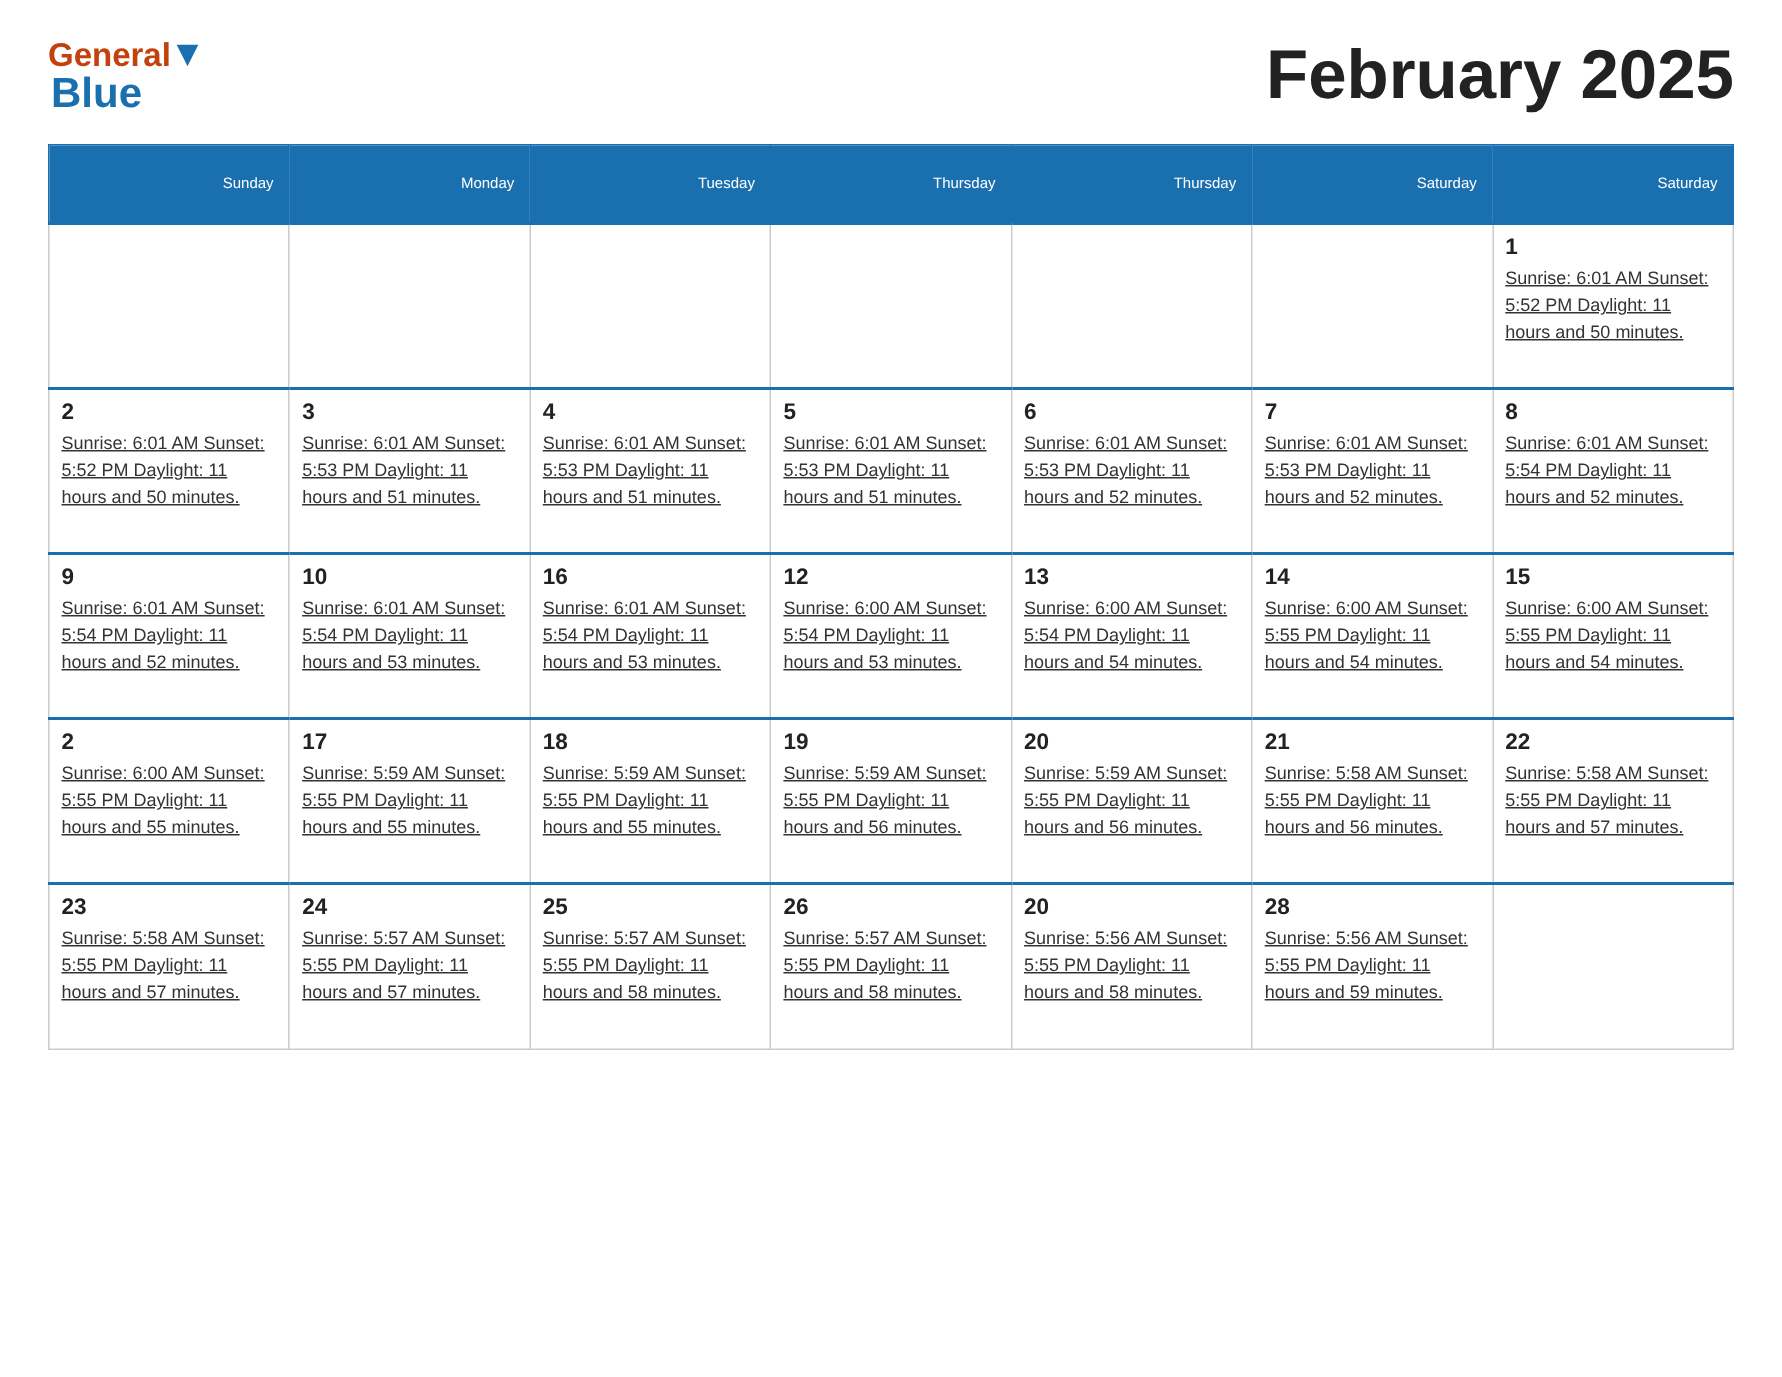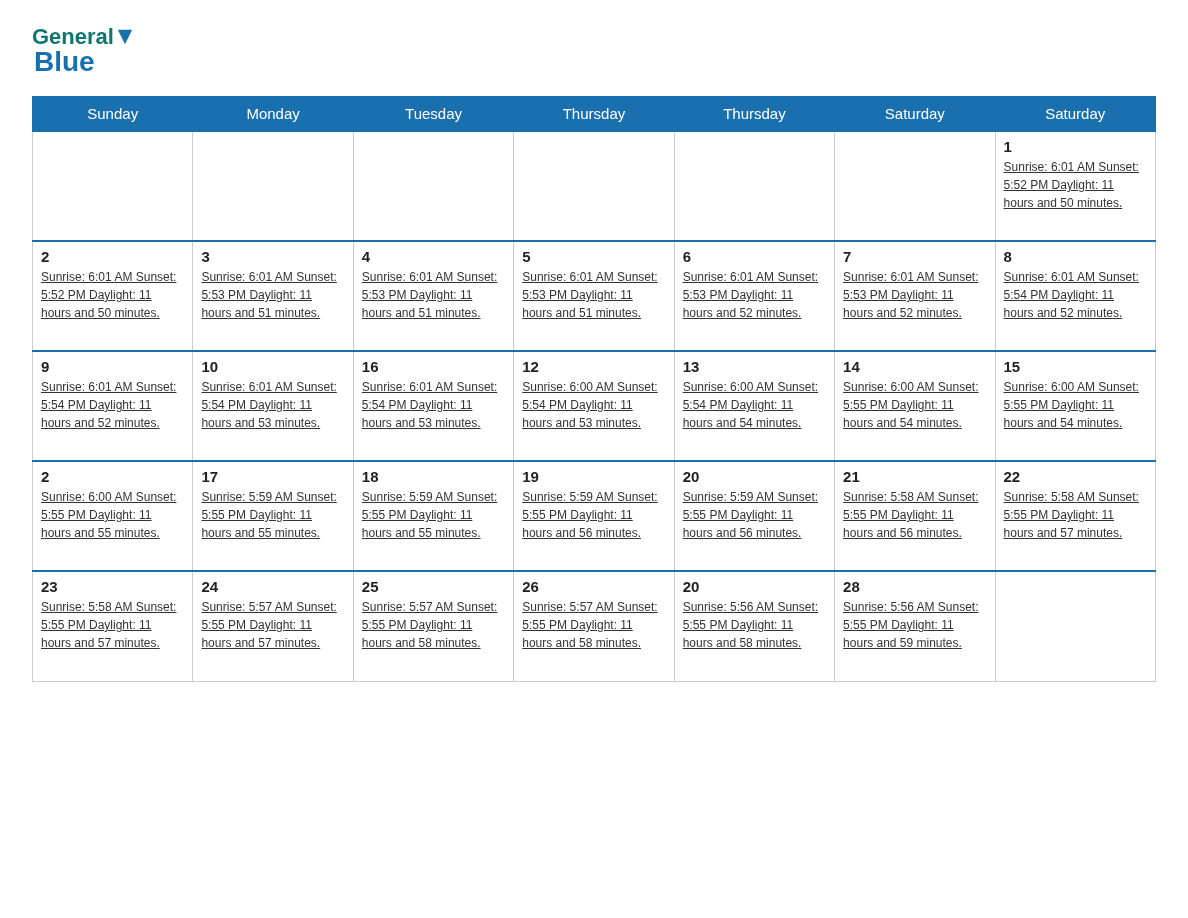--- a/index.html
+++ b/index.html
@@ -12,21 +12,21 @@
     }
     .header {
       display: flex;
       justify-content: space-between;
       align-items: flex-start;
       margin-bottom: 18px;
     }
     .logo-text-general {
       font-size: 22px;
       font-weight: bold;
-      color: #0f766e;
+      color: #c2410c;
     }
     .logo-text-blue {
       font-size: 28px;
       font-weight: bold;
       color: #1a6faf;
     }
     .logo-icon {
       width: 18px;
       height: 18px;
       margin-left: 2px;
@@ -46,23 +46,23 @@
       margin-top: 4px;
     }
     .calendar {
       width: 100%;
       border-collapse: collapse;
       border: 1px solid #999;
     }
     .calendar th {
       background-color: #1a6faf;
       color: #fff;
-      text-align: center;
-      padding: 8px 10px;
-      font-size: 15px;
+      text-align: right;
+      padding: 20px 10px;
+      font-size: 10px;
       font-weight: normal;
       border: 1px solid #1a6faf;
     }
     .calendar td {
       width: 14.28%;
       vertical-align: top;
       padding: 6px 8px 8px 8px;
       border: 1px solid #ccc;
       background: #fff;
       min-height: 90px;
@@ -104,20 +104,21 @@
   <div class="logo-container">
     <div class="logo-row">
       <span class="logo-text-general">General</span>
       <svg class="logo-icon" viewBox="0 0 20 20" xmlns="http://www.w3.org/2000/svg">
         <polygon points="2,2 18,2 10,18" fill="#1a6faf"></polygon>
       </svg>
     </div>
     <span class="logo-text-blue" style="margin-top:-4px; margin-left:2px;">Blue</span>
   </div>
   <div class="title-block">
+    <div class="calendar-title">February 2025</div>
   </div>
 </div>
 
 <table class="calendar">
   <thead>
     <tr>
       <th>Sunday</th>
       <th>Monday</th>
       <th>Tuesday</th>
       <th>Thursday</th>

